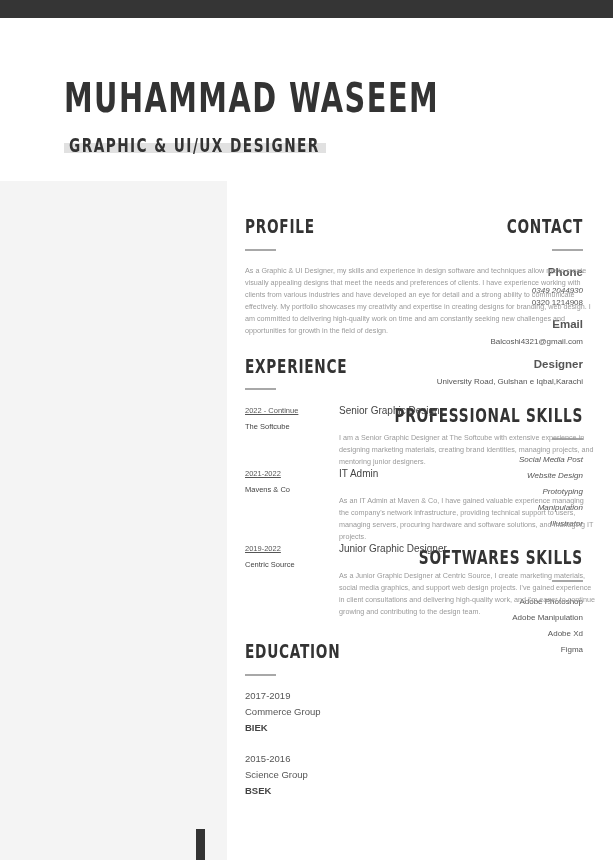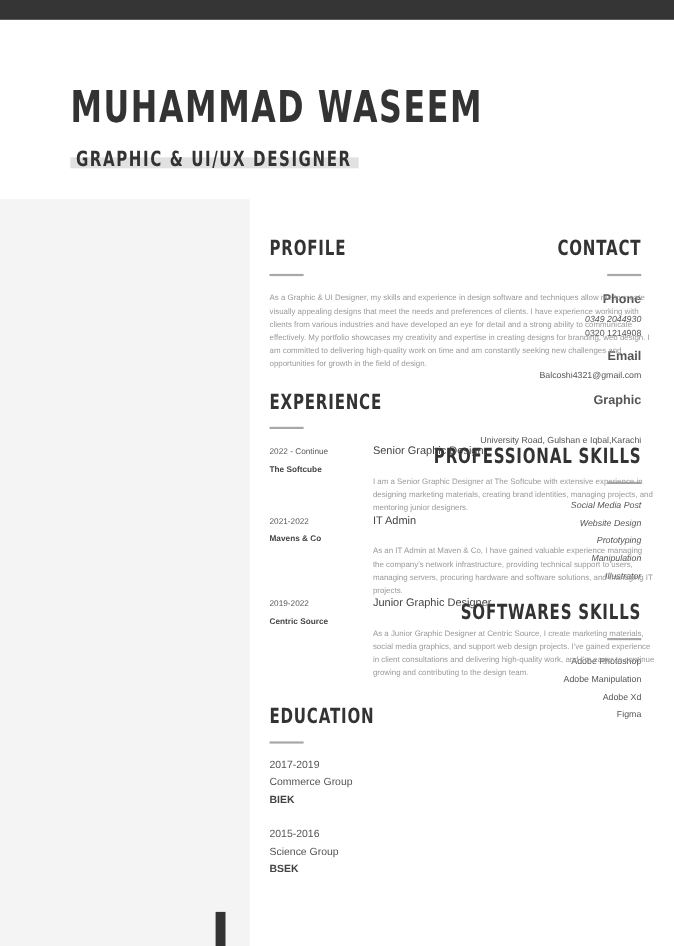--- a/index.html
+++ b/index.html
@@ -61,22 +61,22 @@
     font-family: "DejaVu Sans", "Liberation Sans", sans-serif; font-weight: bold; color: #333;
   }
   .main-rule { left: 245px; }
 
   .profile-text {
     position: absolute; left: 245px; top: 265px; width: 350px;
     font-size: 7.2px; line-height: 12px; color: #9a9a9a;
   }
 
   .exp { position: absolute; left: 245px; width: 350px; }
-  .exp-date { position: absolute; left: 0; top: 1px; font-size: 7.5px; color: #555; white-space: nowrap; }
-  .exp-company { position: absolute; left: 0; top: 17px; font-size: 7.5px; color: #444; font-weight: bold; white-space: nowrap; }
+  .exp-date { position: absolute; left: 0; top: 1px; font-size: 7.5px; color: #555; white-space: nowrap; text-decoration: underline; }
+  .exp-company { position: absolute; left: 0; top: 17px; font-size: 7.5px; color: #444; font-weight: normal; white-space: nowrap; }
   .exp-role { position: absolute; left: 94px; top: 0; font-size: 10px; font-weight: normal; color: #444; white-space: nowrap; text-align: right; }
   .exp-desc { position: absolute; left: 94px; top: 27px; width: 256px; font-size: 7.2px; line-height: 12px; color: #9a9a9a; }
 
   .edu { position: absolute; left: 245px; }
   .edu-years { font-size: 9.5px; color: #555; line-height: 16px; white-space: nowrap; }
   .edu-group { font-size: 9.5px; color: #555; line-height: 16px; white-space: nowrap; }
   .edu-board { font-size: 9.5px; color: #444; font-weight: bold; line-height: 16px; white-space: nowrap; }
 </style>
 </head>
 <body>
@@ -92,22 +92,22 @@
 <div class="side-heading" style="top:215px;">CONTACT</div>
 <div class="rule side-rule" style="top:249px;"></div>
 
 <div class="side-right label-strong" style="top:265px;">Phone</div>
 <div class="side-right small" style="top:285px;font-style:italic;">0349 2044930</div>
 <div class="side-right small" style="top:297px;">0320 1214908</div>
 
 <div class="side-right label-strong" style="top:317px;">Email</div>
 <div class="side-right small" style="top:336px;">Balcoshi4321@gmail.com</div>
 
-<div class="side-right label-strong" style="top:357px;">Graphic</div>
-<div class="side-right small" style="top:395px;margin-left:28px;">University Road, Gulshan e Iqbal,Karachi</div>
+<div class="side-right label-strong" style="top:357px;">Designer</div>
+<div class="side-right small" style="top:376px;margin-left:28px;">University Road, Gulshan e Iqbal,Karachi</div>
 
 <div class="side-heading" style="top:404px;">PROFESSIONAL SKILLS</div>
 <div class="rule side-rule" style="top:438px;"></div>
 <div class="side-right" style="top:452px;font-style:italic;">
   <div class="skill">Social Media Post</div>
   <div class="skill">Website Design</div>
   <div class="skill">Prototyping</div>
   <div class="skill">Manipulation</div>
   <div class="skill">Illustrator</div>
 </div>

